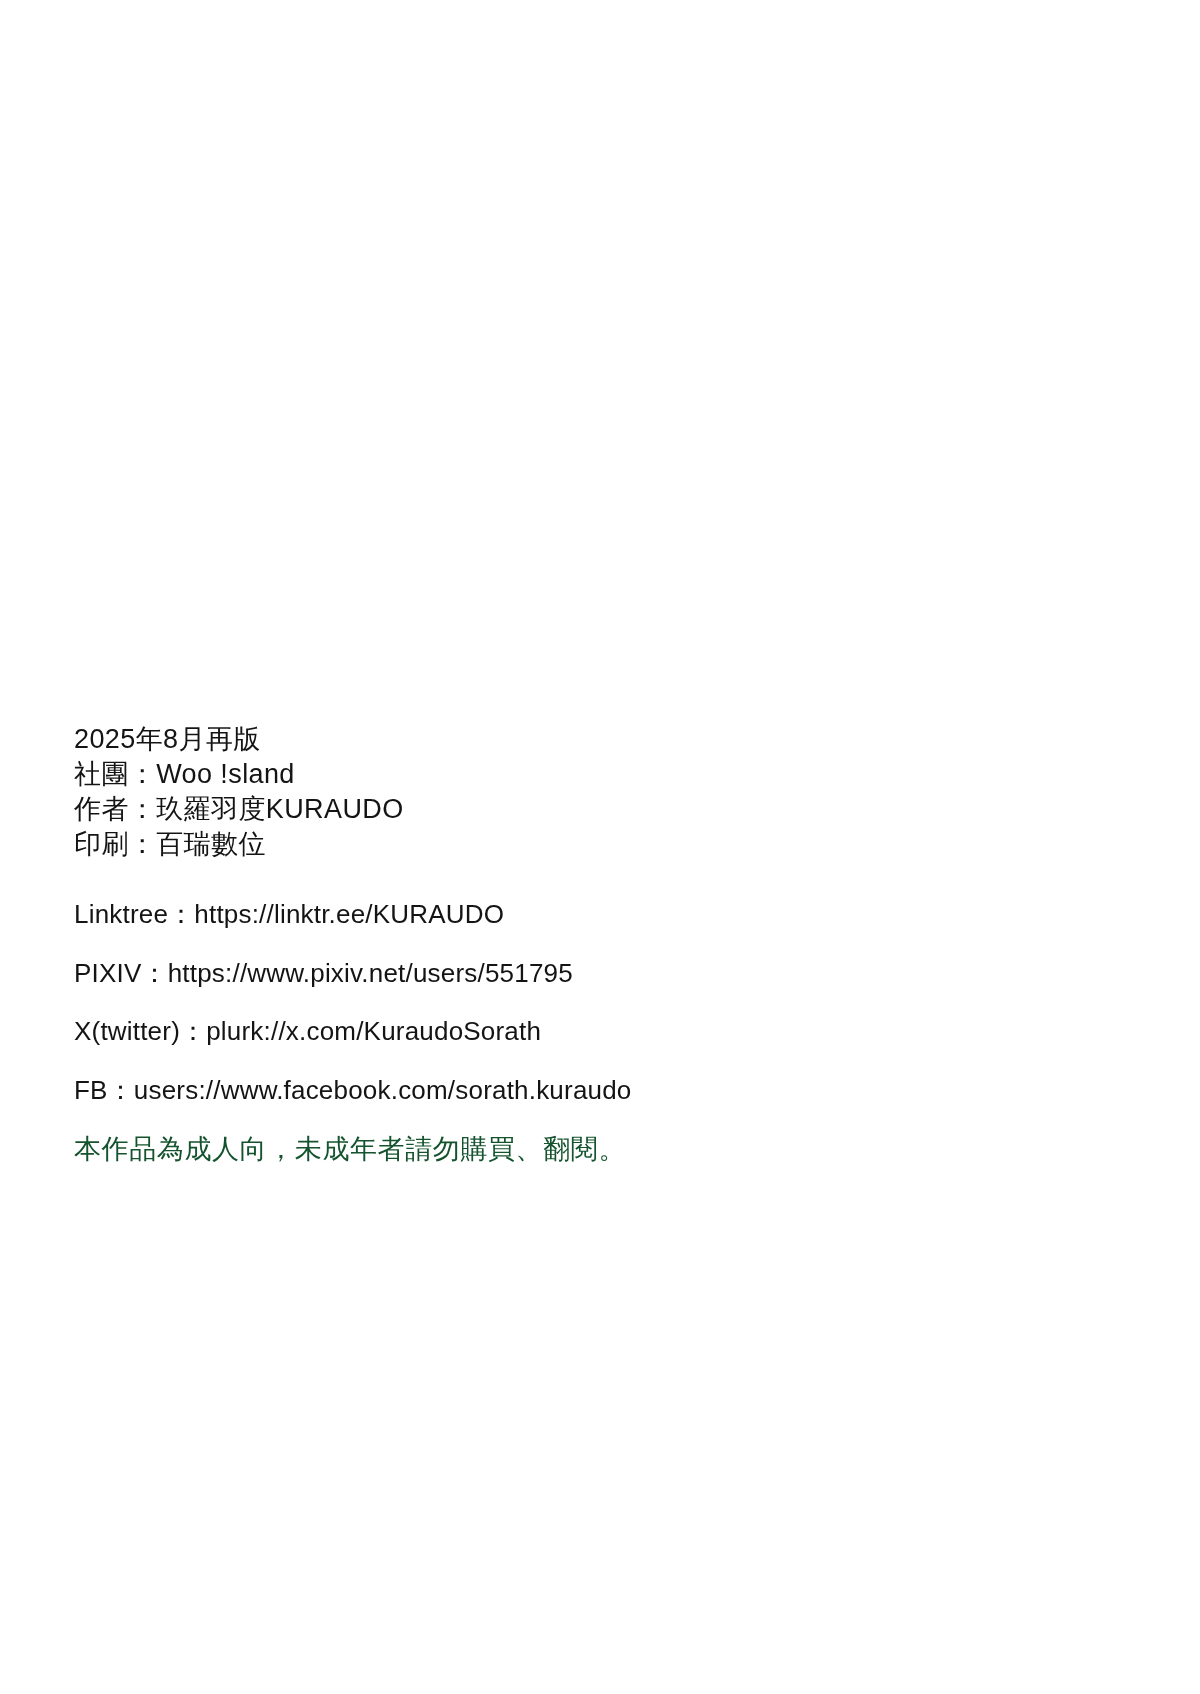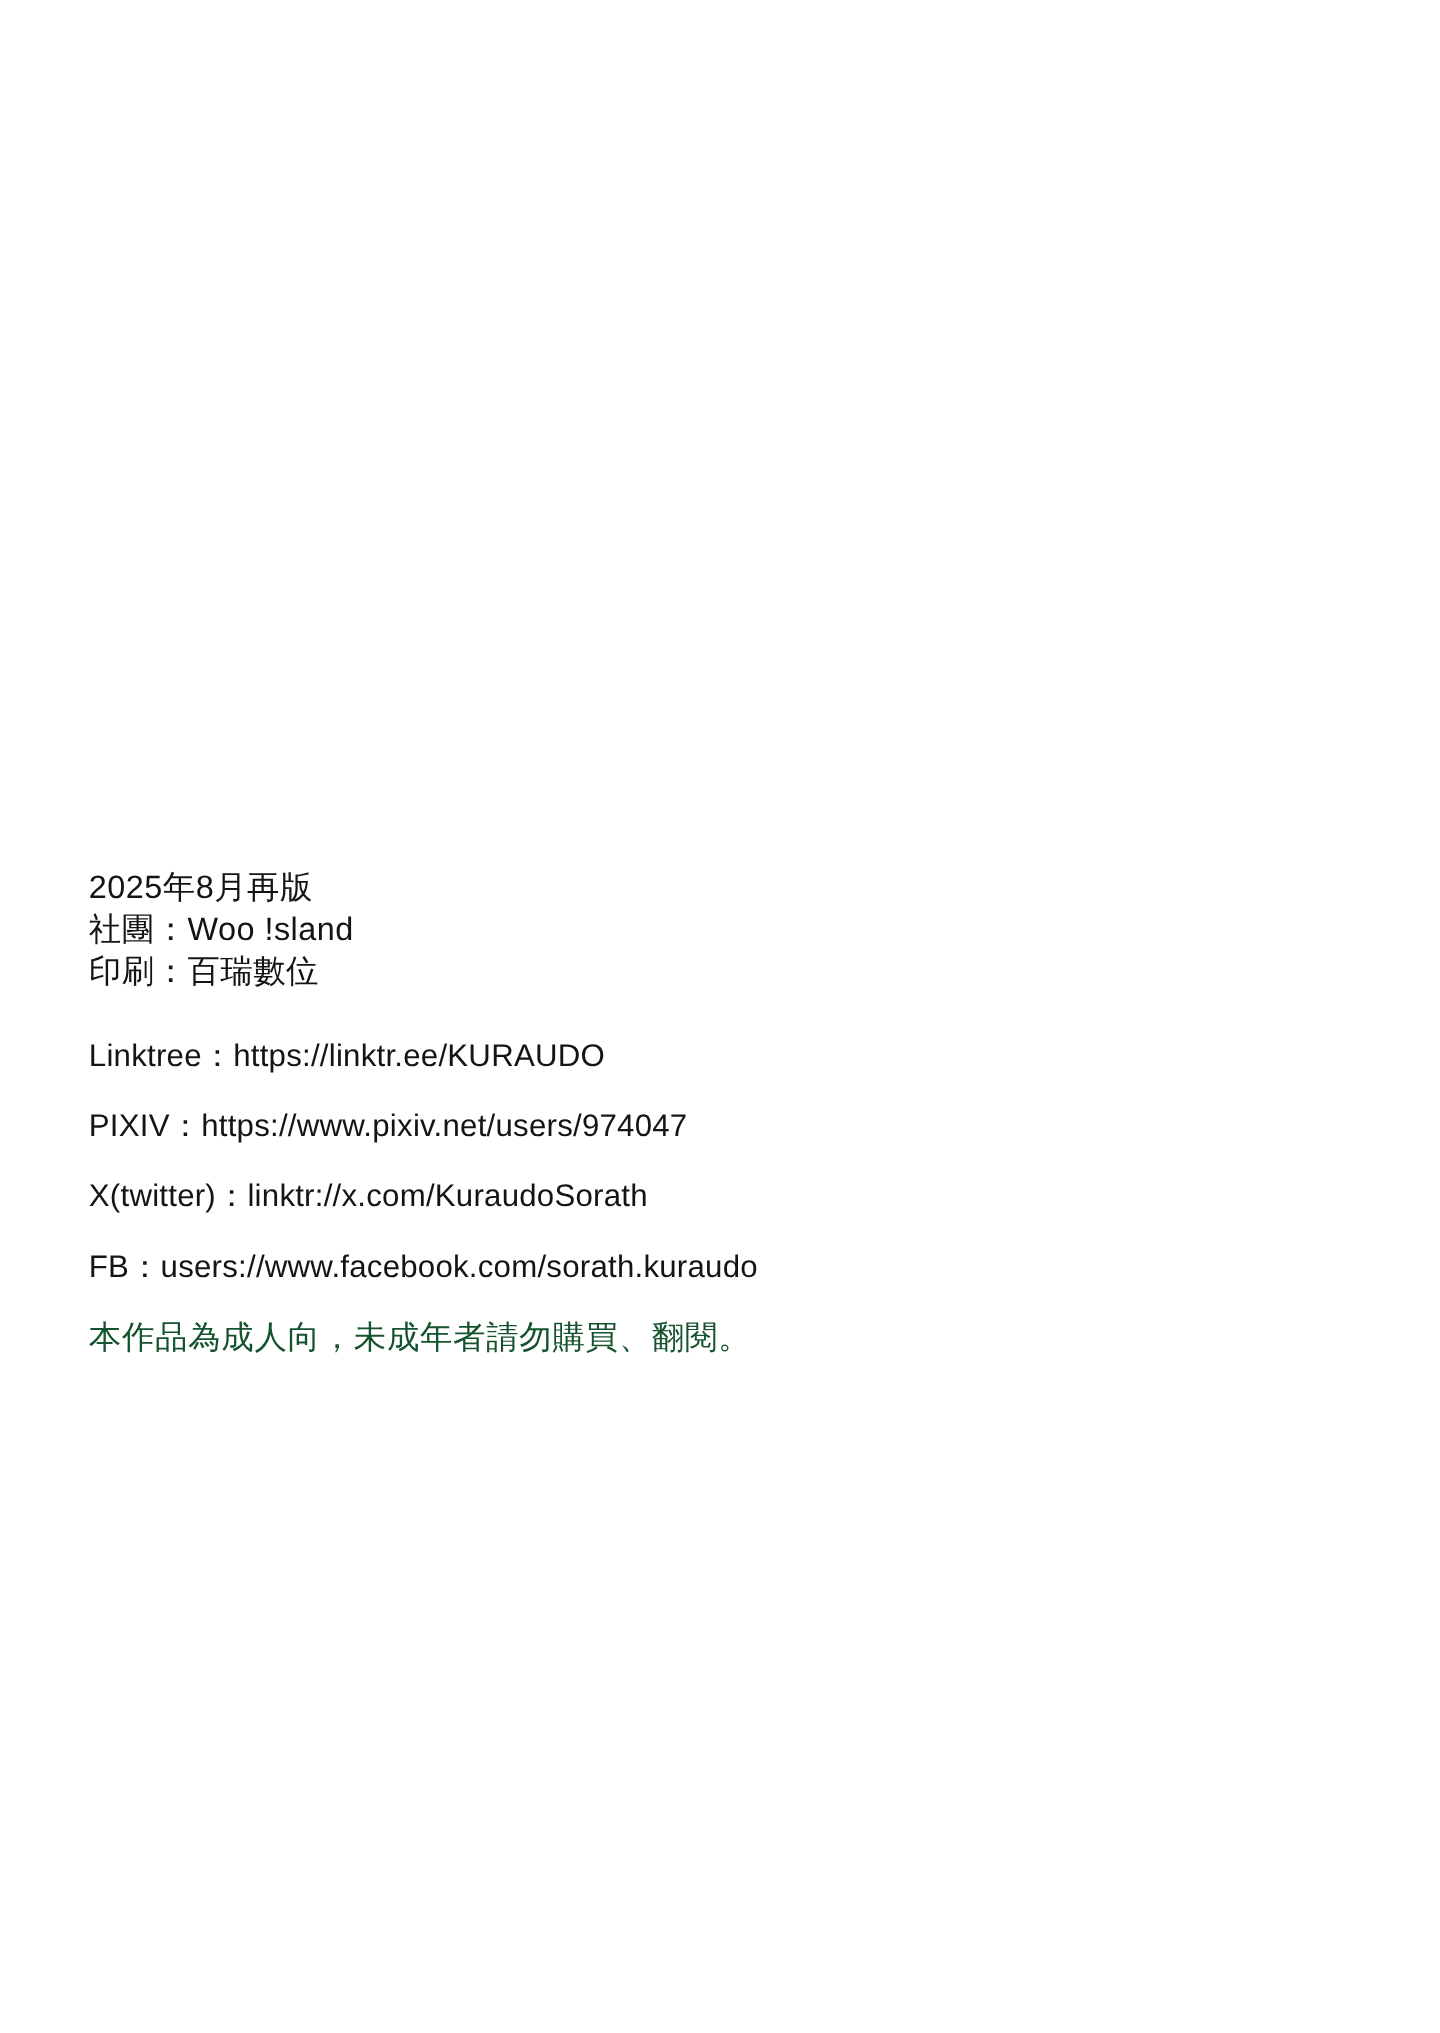--- a/index.html
+++ b/index.html
@@ -61,26 +61,27 @@
 </style>
 </head>
 <body>
 
 <div class="page">
   <div class="colophon">
 
     <div class="block-credits">
       <div class="credit-line">2025年8月再版</div>
       <div class="credit-line">社團：Woo !sland</div>
+      <div class="credit-line">作者：玖羅羽度KURAUDO</div>
       <div class="credit-line">印刷：百瑞數位</div>
     </div>
 
     <div class="links">
       <div class="link-line">Linktree：https://linktr.ee/KURAUDO</div>
-      <div class="link-line">PIXIV：https://www.pixiv.net/users/974047</div>
-      <div class="link-line">X(twitter)：linktr://x.com/KuraudoSorath</div>
+      <div class="link-line">PIXIV：https://www.pixiv.net/users/551795</div>
+      <div class="link-line">X(twitter)：plurk://x.com/KuraudoSorath</div>
       <div class="link-line">FB：users://www.facebook.com/sorath.kuraudo</div>
     </div>
 
     <div class="notice">本作品為成人向，未成年者請勿購買、翻閱。</div>
 
   </div>
 </div>
 
 </body></html>

